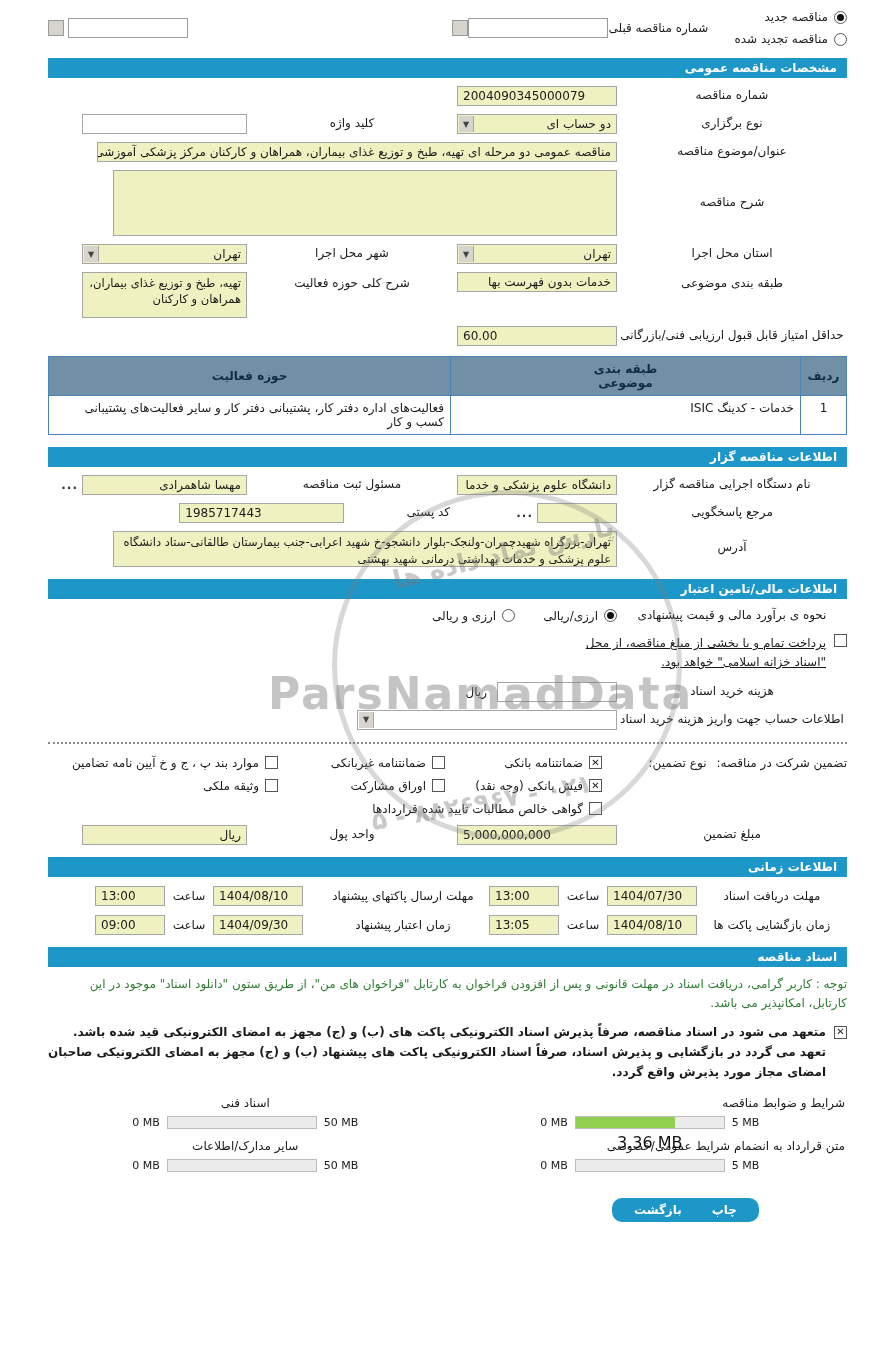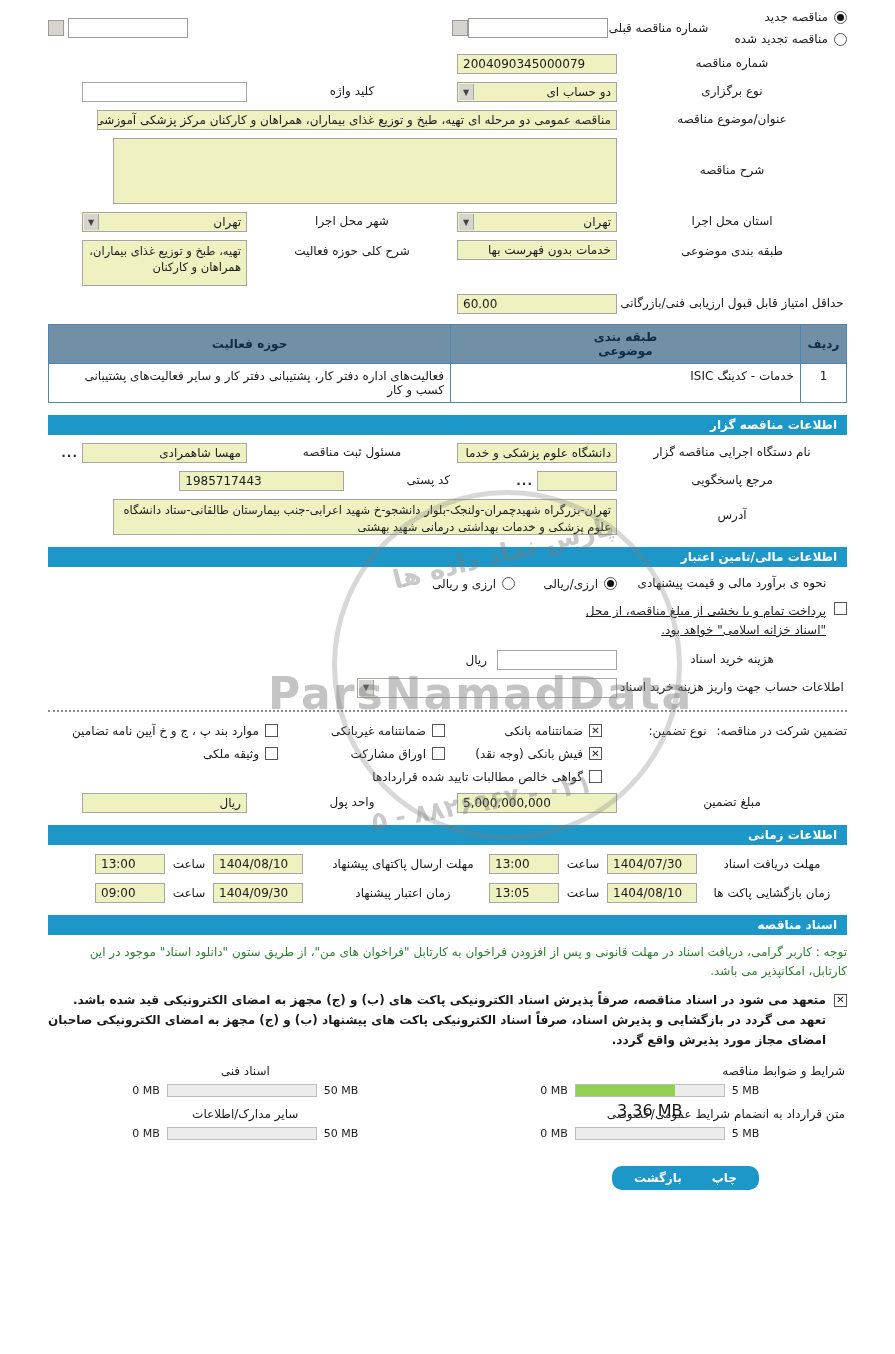--- a/index.html
+++ b/index.html
@@ -148,20 +148,21 @@
         <span>شماره مناقصه قبلی</span>
         <input class="txt w140" disabled="" style="">
         <span class="mini-btn"></span>
       </div>
       <div class="stub">
         <input class="txt w120" disabled="" style="">
         <span class="mini-btn"></span>
       </div>
     </div>
 
+    <div class="section-bar">مشخصات مناقصه عمومی</div>
 
     <div class="frow">
       <div class="lblR">شماره مناقصه</div>
       <div class="fld w160 num">2004090345000079</div>
     </div>
 
     <div class="frow">
       <div class="lblR">نوع برگزاری</div>
       <div class="fld w160 combo">
         <span>دو حساب ای</span>

